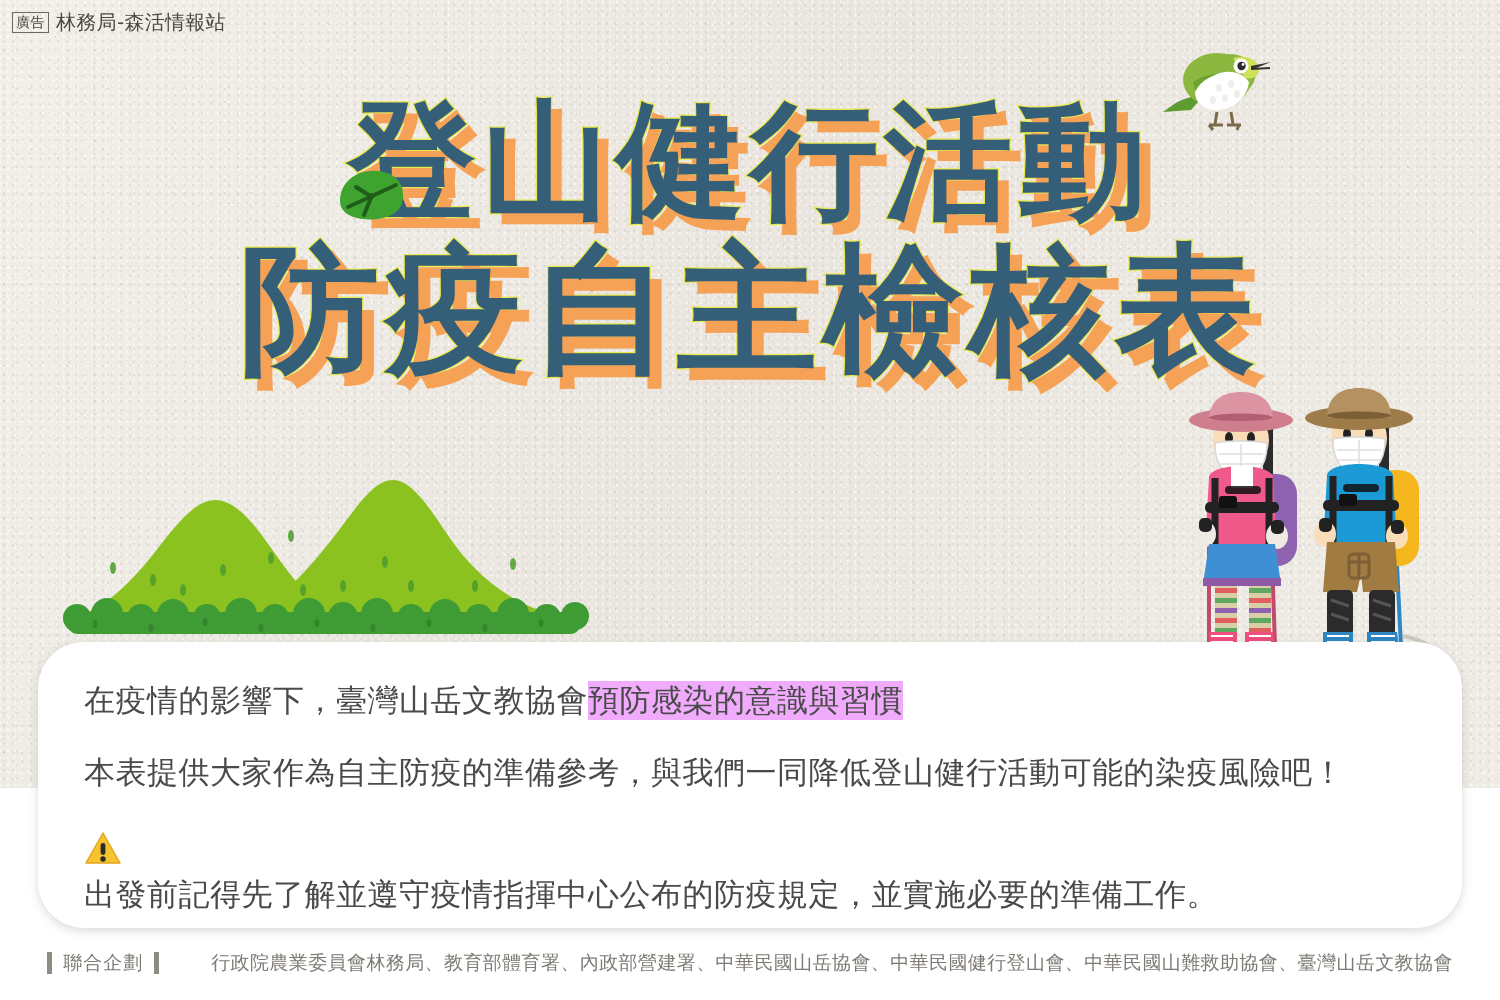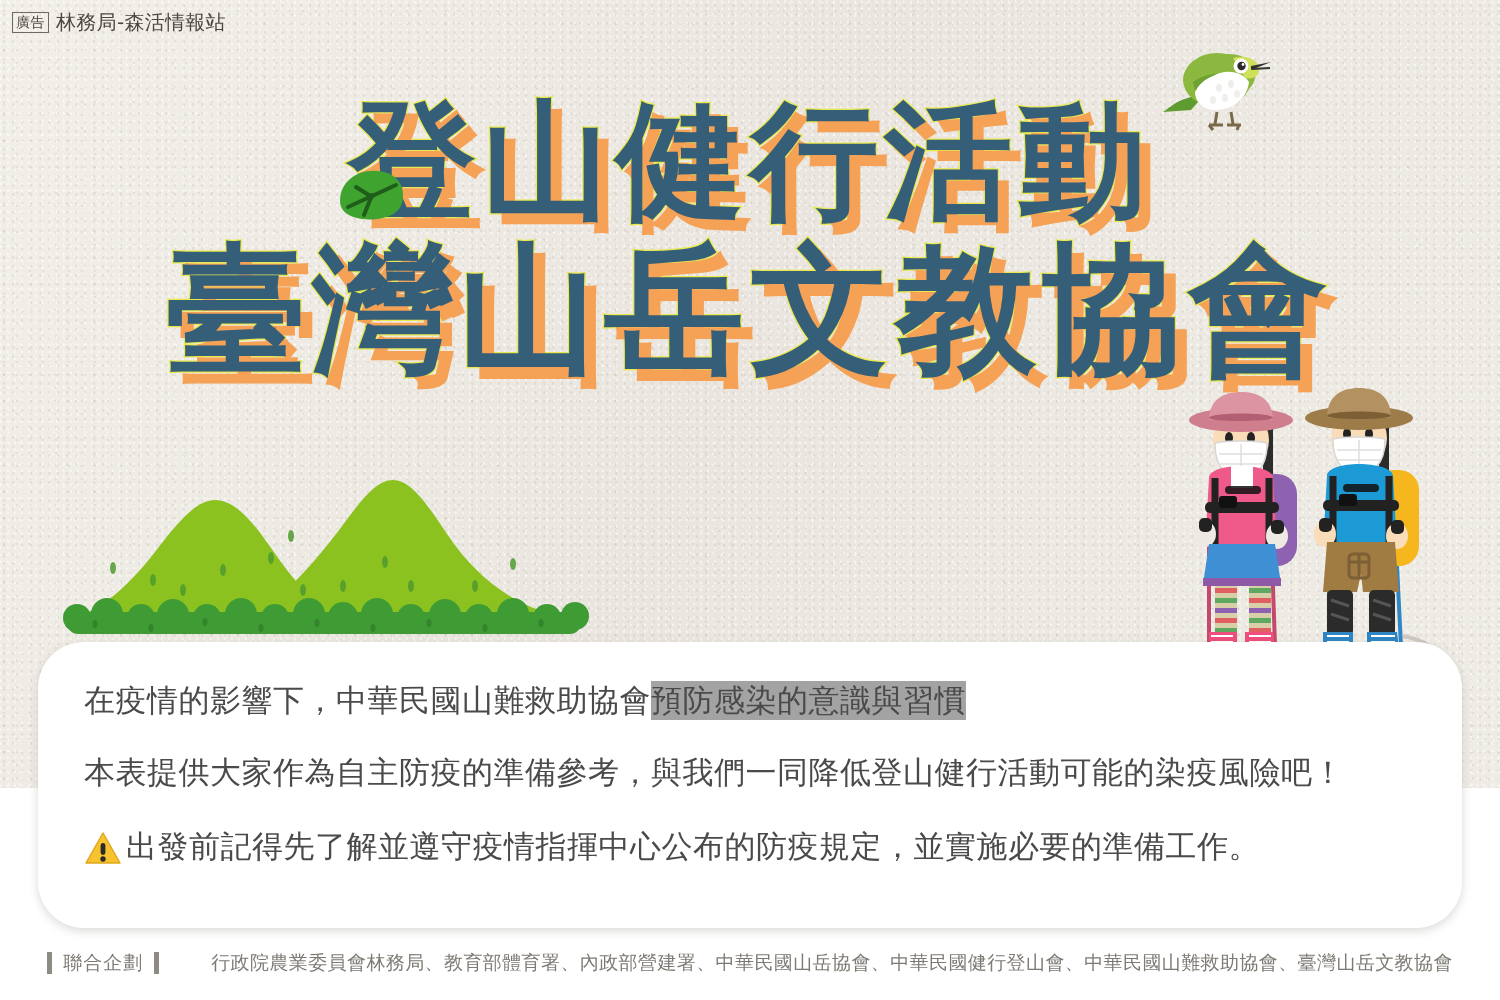--- a/index.html
+++ b/index.html
@@ -86,23 +86,23 @@
   }
   .card p {
     font-family: "DejaVu Sans", sans-serif;
     color: #4a4a4a;
     font-size: 31px;
     line-height: 1.48;
     letter-spacing: .5px;
   }
   .para-1 { margin-top: 6px; }
   .para-2 { margin-top: 26px; }
-  .para-3 { margin-top: 28px; display: flex; align-items: flex-start; gap: 4px; }
+  .para-3 { margin-top: 28px; display: flex; align-items: flex-start; gap: 4px; flex-direction: column; }
   .hl {
-    background: #a3a3a3;
+    background: #f0abfc;
     padding: 1px 0 2px 0;
     color: #4a4a4a;
   }
   .warn-icon { flex: 0 0 auto; width: 38px; height: 38px; margin-top: 6px; }
 
   
   .footer {
     position: absolute; left: 0; top: 950px; width: 1500px;
     display: flex; align-items: flex-start; justify-content: center;
     gap: 0; z-index: 40;
@@ -149,21 +149,21 @@
       <path d="M97 45 L115 44" stroke="#333" stroke-width="2" fill="none"></path>
       <path d="M62 88 L60 100" stroke="#7a6a4a" stroke-width="3"></path>
       <path d="M76 88 L78 100" stroke="#7a6a4a" stroke-width="3"></path>
       <path d="M54 101 L68 101 M54 101 L58 106" stroke="#7a6a4a" stroke-width="3" fill="none"></path>
       <path d="M72 101 L86 101 M84 101 L82 106" stroke="#7a6a4a" stroke-width="3" fill="none"></path>
     </svg>
   </div>
 
   <div class="title-block">
     <div class="title-line tl1">登山健行活動</div>
-    <div class="title-line tl2">臺灣山岳文教協會</div>
+    <div class="title-line tl2">防疫自主檢核表</div>
   </div>
 
   <div class="leaf">
     <svg viewBox="0 0 74 58" width="74" height="58">
       <path d="M6 36 C6 16 24 4 44 6 C64 8 72 22 68 38 C64 52 44 56 28 54 C14 52 6 46 6 36 Z" fill="#3fa32f"></path>
       <path d="M14 42 L62 20" stroke="#1f5d1a" stroke-width="4" stroke-linecap="round"></path>
       <path d="M30 50 L38 30" stroke="#1f5d1a" stroke-width="4" stroke-linecap="round"></path>
       <path d="M22 22 L38 32" stroke="#1f5d1a" stroke-width="4" stroke-linecap="round"></path>
     </svg>
   </div>
@@ -336,21 +336,21 @@
         <path d="M52 254 L82 254 L84 270 C84 276 78 278 68 278 L52 278 Z" fill="#2e86c4"></path>
         <path d="M12 258 L34 258 M12 264 L34 264" stroke="#fff" stroke-width="2"></path>
         <path d="M56 258 L80 258 M56 264 L80 264" stroke="#fff" stroke-width="2"></path>
         <path d="M6 278 L40 278 M50 278 L86 278" stroke="#2b2b2b" stroke-width="5"></path>
       </g>
     </svg>
   </div>
 
   <div class="card">
     <p class="para-1">
-      <span>在疫情的影響下，中華民國山難救助協會</span><span class="hl">預防感染的意識與習慣</span>
+      <span>在疫情的影響下，臺灣山岳文教協會</span><span class="hl">預防感染的意識與習慣</span>
     </p>
     <p class="para-2">本表提供大家作為自主防疫的準備參考，與我們一同降低登山健行活動可能的染疫風險吧！</p>
     <p class="para-3">
       <span class="warn-icon">
         <svg viewBox="0 0 38 38" width="38" height="38">
           <path d="M19 3 L36 33 L2 33 Z" fill="#f7c32e" stroke="#e0a81e" stroke-width="1.5" stroke-linejoin="round"></path>
           <rect x="16.6" y="13" width="4.8" height="12" rx="2.4" fill="#2b2b2b"></rect>
           <circle cx="19" cy="29" r="2.7" fill="#2b2b2b"></circle>
         </svg>
       </span>

